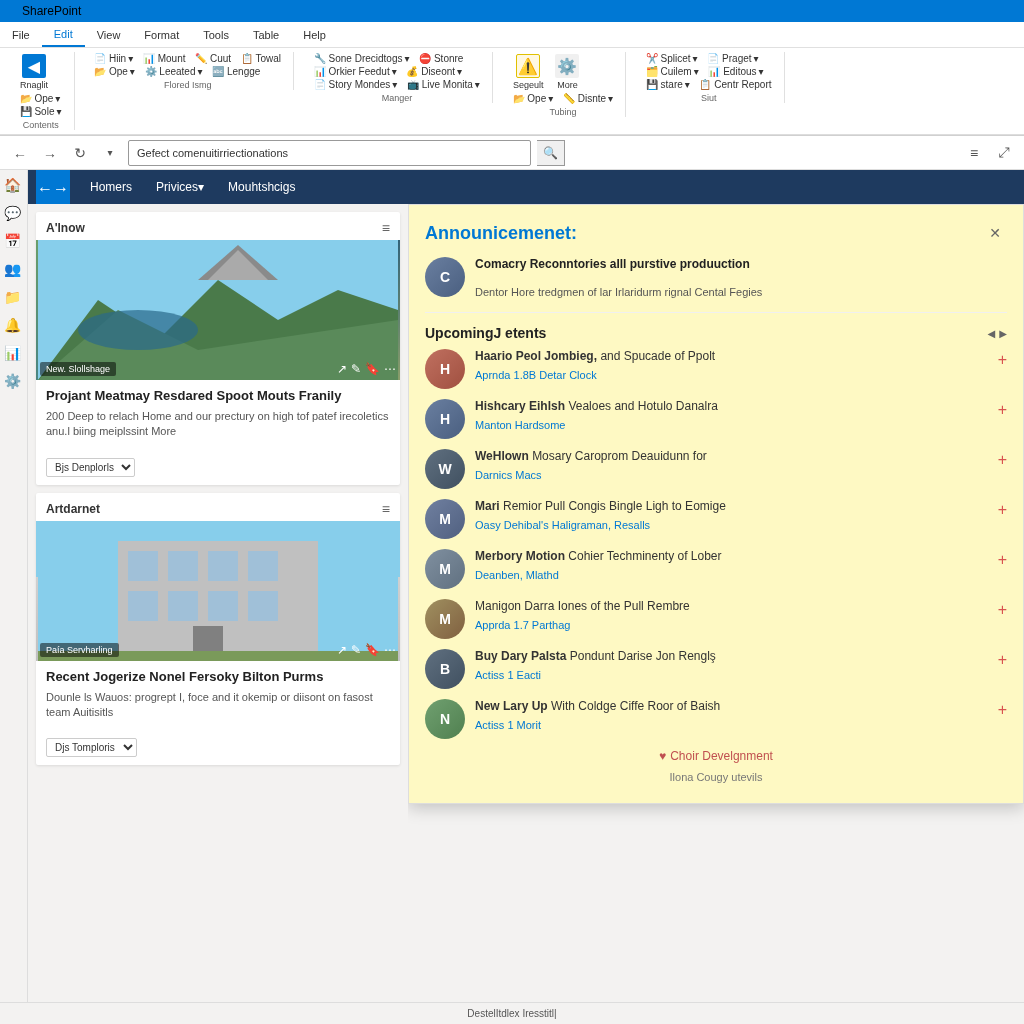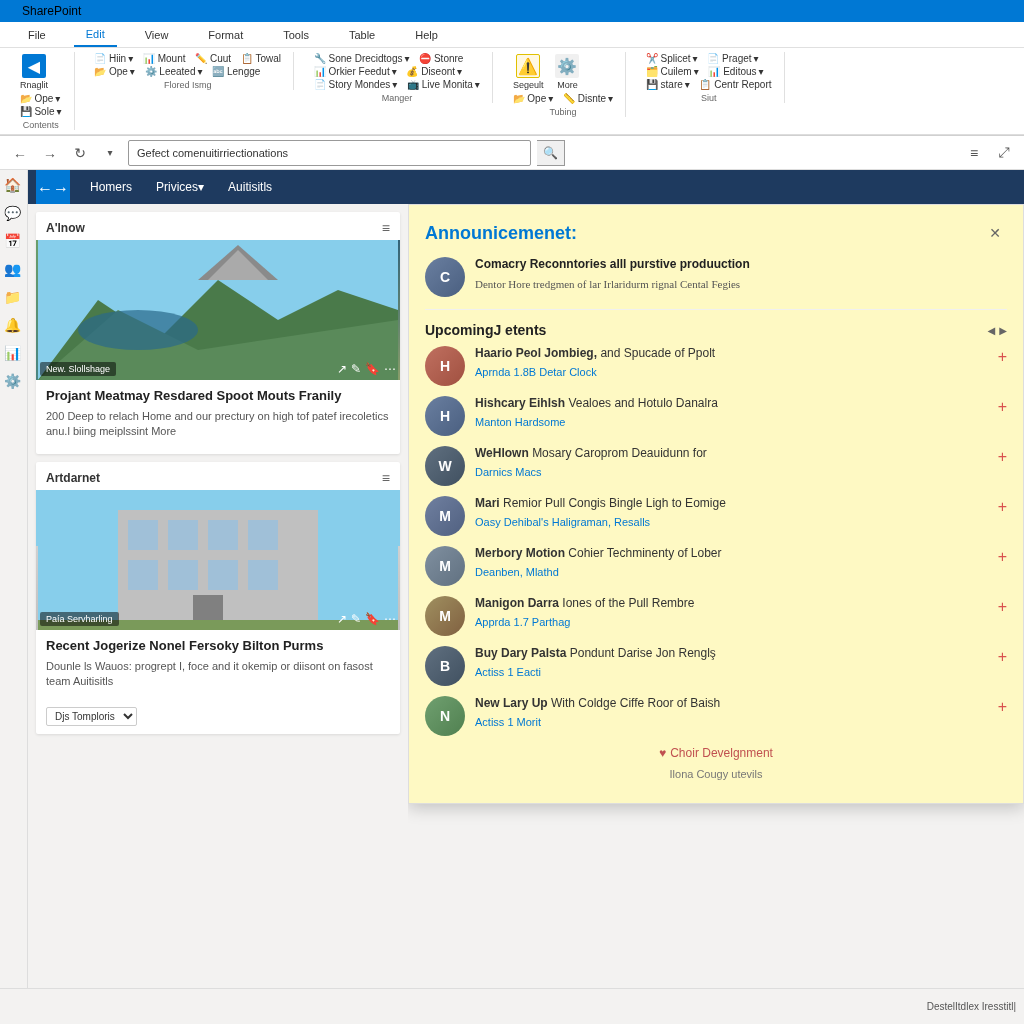--- a/index.html
+++ b/index.html
@@ -2,21 +2,21 @@
 <html><head>
   <meta charset="utf-8">
   <style>
     * { box-sizing: border-box; margin: 0; padding: 0; }
     body { font-family: 'Segoe UI', Arial, sans-serif; font-size: 12px; background: #f3f2f1; overflow: hidden; width: 1024px; height: 1024px; position: relative; }
 
     
     .ribbon { background: #fff; border-bottom: 1px solid #d0d0d0; padding: 0; }
     .ribbon-top { background: #0078d4; height: 22px; display: flex; align-items: center; padding: 0 22px; }
     .ribbon-tabs { background: #fff; display: flex; height: 26px; border-bottom: 1px solid #e0e0e0; }
-    .ribbon-tab { padding: 4px 12px; font-size: 11px; color: #333; cursor: pointer; display: flex; align-items: center; margin-left: 16px; }
+    .ribbon-tab { padding: 4px 12px; font-size: 11px; color: #333; cursor: pointer; display: flex; align-items: center; }
     .ribbon-tab.active { color: #0078d4; border-bottom: 2px solid #0078d4; }
     .ribbon-body { background: #fff; display: flex; padding: 4px 8px; gap: 8px; min-height: 72px; align-items: flex-start; border-bottom: 1px solid #ddd; }
     .ribbon-group { display: flex; flex-direction: column; align-items: flex-start; border-right: 1px solid #e0e0e0; padding: 0 8px; min-width: 60px; }
     .ribbon-group-label { font-size: 9px; color: #666; margin-top: 2px; text-align: center; width: 100%; }
     .ribbon-btn { display: flex; flex-direction: column; align-items: center; padding: 2px 4px; cursor: pointer; border-radius: 2px; font-size: 9px; color: #333; min-width: 36px; }
     .ribbon-btn-icon { width: 24px; height: 24px; background: #ccc; border-radius: 2px; margin-bottom: 2px; display: flex; align-items: center; justify-content: center; font-size: 14px; }
     .ribbon-row { display: flex; gap: 2px; }
     .ribbon-small-btn { display: flex; align-items: center; gap: 2px; padding: 1px 4px; cursor: pointer; font-size: 10px; color: #333; border-radius: 2px; }
 
     
@@ -73,38 +73,38 @@
     .avatar-img { width: 100%; height: 100%; background: #8a9ec0; display: flex; align-items: center; justify-content: center; color: #fff; font-size: 14px; font-weight: bold; }
     .avatar-1 { background: linear-gradient(135deg, #6a7fa0, #4a5f80); }
     .avatar-2 { background: linear-gradient(135deg, #c07060, #a05040); }
     .avatar-3 { background: linear-gradient(135deg, #607080, #405060); }
     .avatar-4 { background: linear-gradient(135deg, #7080a0, #506080); }
     .avatar-5 { background: linear-gradient(135deg, #8090a0, #607080); }
     .avatar-6 { background: linear-gradient(135deg, #a09060, #806040); }
     .avatar-7 { background: linear-gradient(135deg, #70a070, #508050); }
     .announcement-content { flex: 1; }
     .announcement-name { font-size: 12px; font-weight: 700; color: #222; }
-    .announcement-desc { font-size: 11px; color: #555; line-height: 1.4; margin-top: 6px; font-family: Liberation Serif, serif; }
+    .announcement-desc { font-size: 11px; color: #555; line-height: 1.4; margin-top: 14px; }
     .section-divider { margin: 12px 0 8px; }
     .section-title { font-size: 14px; font-weight: 600; color: #222; }
     .event-item { display: flex; gap: 10px; margin-bottom: 10px; align-items: flex-start; }
     .event-content { flex: 1; }
     .event-name { font-size: 12px; font-weight: 700; color: #222; }
     .event-name span { font-weight: 400; color: #333; }
     .event-date { font-size: 11px; color: #0078d4; margin-top: 6px; cursor: pointer; }
     .event-add { color: #d9534f; font-size: 16px; cursor: pointer; margin-top: 2px; flex-shrink: 0; }
     .section-controls { display: flex; gap: 4px; }
     .section-ctrl-btn { font-size: 10px; color: #666; cursor: pointer; }
     .popup-footer { margin-top: 8px; text-align: center; }
     .popup-footer-link { color: #c05050; font-size: 12px; cursor: pointer; display: flex; align-items: center; justify-content: center; gap: 4px; }
     .heart-icon { color: #c05050; }
     .more-events { font-size: 11px; color: #777; text-align: center; margin-top: 8px; }
 
     
-    .status-bar { position: absolute; bottom: 0; left: 0; right: 0; height: 36px; background: #f3f2f1; border-top: 1px solid #ddd; display: flex; align-items: center; padding: 4px 8px; font-size: 10px; color: #555; justify-content: flex-end; }
+    .status-bar { position: absolute; bottom: 0; left: 0; right: 0; height: 22px; background: #f3f2f1; border-top: 1px solid #ddd; display: flex; align-items: center; padding: 4px 8px; font-size: 10px; color: #555; justify-content: center; }
   </style>
 </head>
 <body>
 
 <div class="ribbon">
   <div class="ribbon-top">
     <span>SharePoint</span>
   </div>
   <div class="ribbon-tabs">
     <div class="ribbon-tab">File</div>
@@ -255,21 +255,21 @@
         <div class="nav-bar-logo">
           <span>←→</span>
         </div>
         <div class="nav-item">
           <span>Homers</span>
         </div>
         <div class="nav-item nav-item.has-dropdown" style="color:#fff">
           <span>Privices</span> ▾
         </div>
         <div class="nav-item">
-          <span>Auitisitls</span>
+          <span>Mouhtshcigs</span>
         </div>
       </div>
 
       <div style="display:flex; flex:1; overflow:hidden;">
 
         <div class="left-panel">
 
           <div class="card">
             <div class="card-header">
               <span class="card-title">A'lnow</span>
@@ -291,20 +291,25 @@
               <div class="card-image-actions">
                 <span class="card-action-icon">↗</span>
                 <span class="card-action-icon">✎</span>
                 <span class="card-action-icon">🔖</span>
                 <span class="card-action-icon">⋯</span>
               </div>
             </div>
             <div class="card-body">
               <div class="card-headline">Projant Meatmay Resdared Spoot Mouts Franily</div>
               <div class="card-text">200 Deep to relach Home and our prectury on high tof patef irecoletics anu.l biing meiplssint More</div>
+            </div>
+            <div class="card-footer">
+              <select class="card-dropdown">
+                <option>Bjs Denplorls</option>
+              </select>
             </div>
           </div>
 
           <div class="card">
             <div class="card-header">
               <span class="card-title">Artdarnet</span>
               <span class="card-menu-icon">≡</span>
             </div>
             <div class="card-image-wrapper">
               <div class="card-image card-image-building">
@@ -446,21 +451,21 @@
               </div>
               <div class="event-add">+</div>
             </div>
 
             <div class="event-item">
               <div class="avatar">
                   <div class="avatar-img avatar-6">M</div>
                 </div>
               <div class="event-content">
                 <div class="event-name">
-                  <span style="font-weight:700">Manigon Darra</span>
+                  <span style="font-weight:400">Manigon Darra</span>
                   <span>Iones of the Pull Rembre</span>
                 </div>
                 <div class="event-date">Apprda 1.7 Parthag</div>
               </div>
               <div class="event-add">+</div>
             </div>
 
             <div class="event-item">
               <div class="avatar">
                   <div class="avatar-img avatar-3">B</div>

